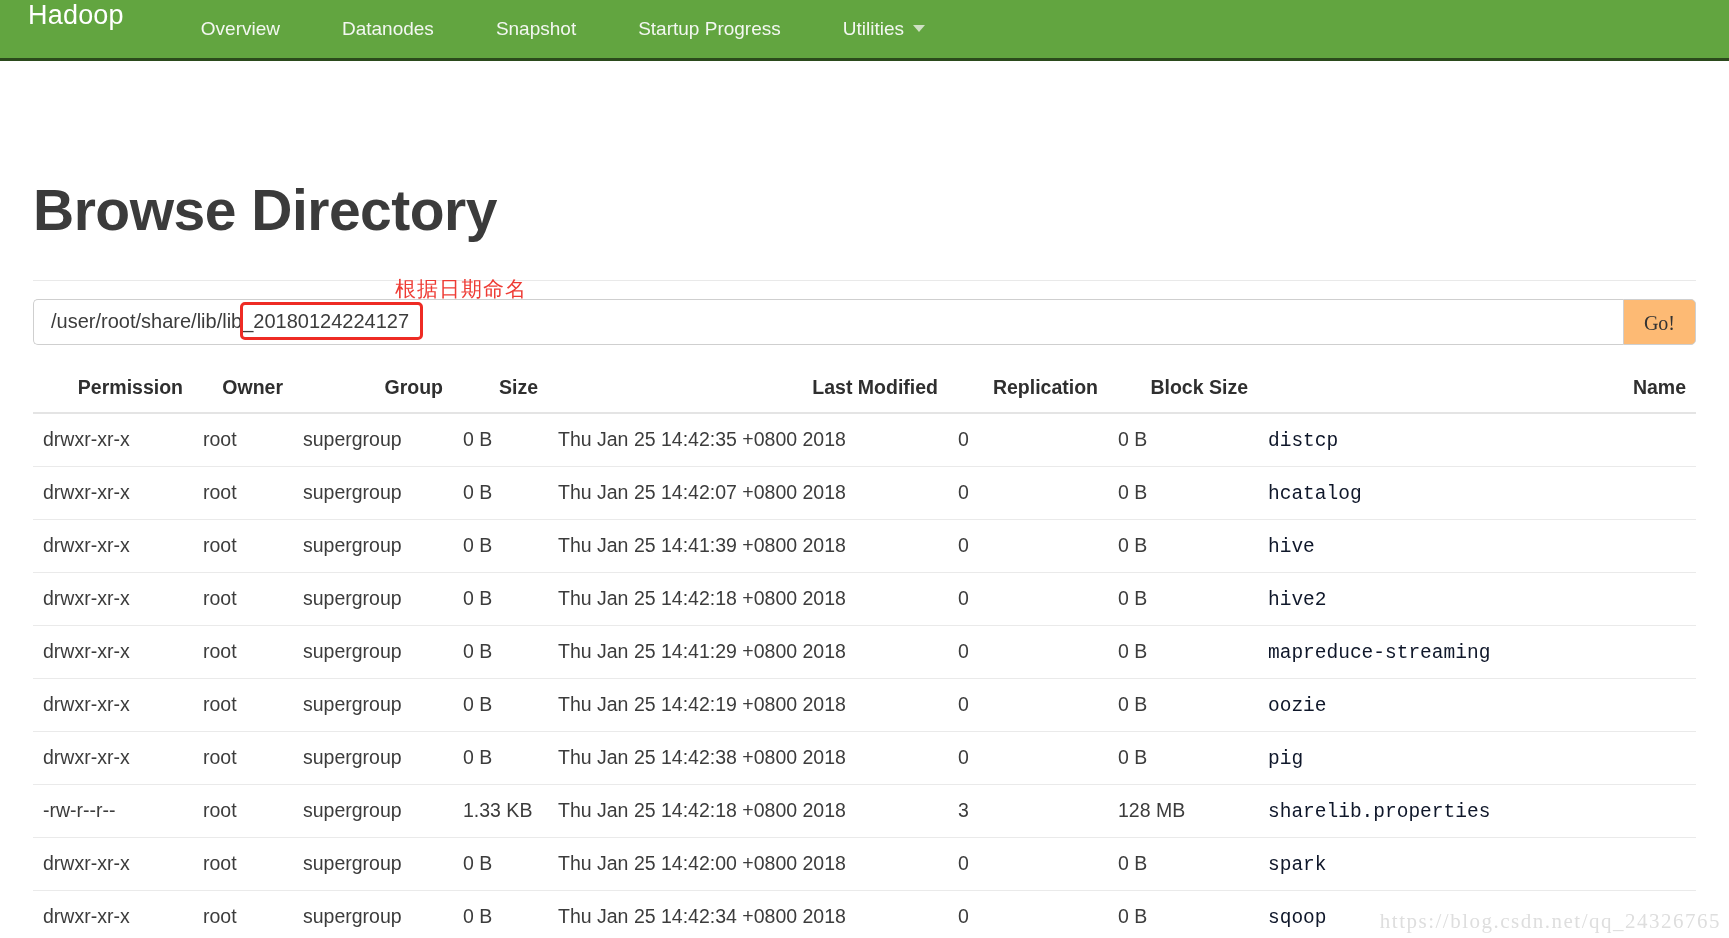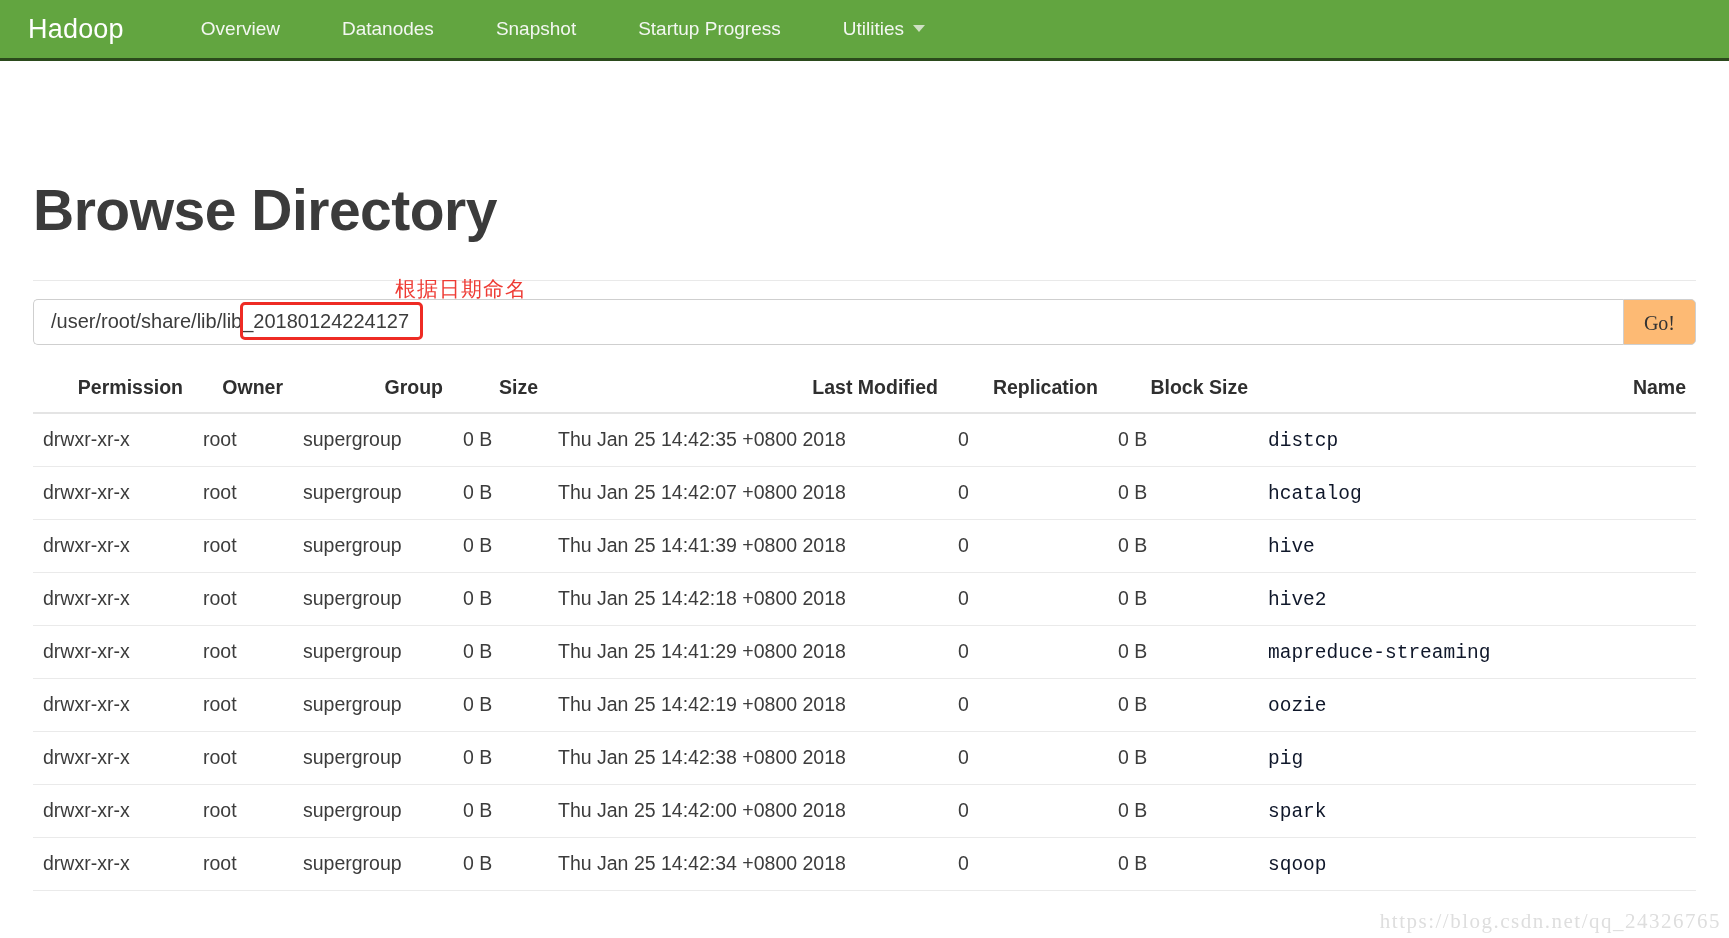--- a/index.html
+++ b/index.html
@@ -15,21 +15,20 @@
     overflow: hidden;
     position: relative;
   }
 
   
   .navbar {
     height: 61px;
     background: #62a540;
     border-bottom: 3px solid #2b4a1c;
     display: flex;
-    align-items: center;
     padding-left: 28px;
     position: relative;
   }
   .brand {
     color: #ffffff;
     font-size: 27px;
     font-weight: 400;
     letter-spacing: .2px;
     margin-right: 52px;
     cursor: pointer;
@@ -290,20 +289,30 @@
           <td class="col-perm">drwxr-xr-x</td>
           <td class="col-owner">root</td>
           <td class="col-group">supergroup</td>
           <td class="col-size">0 B</td>
           <td class="col-mod">Thu Jan 25 14:42:38 +0800 2018</td>
           <td class="col-repl">0</td>
           <td class="col-block">0 B</td>
           <td class="col-name"><a class="name-link">pig</a></td>
         </tr>
         <tr>
+          <td class="col-perm">-rw-r--r--</td>
+          <td class="col-owner">root</td>
+          <td class="col-group">supergroup</td>
+          <td class="col-size">1.33 KB</td>
+          <td class="col-mod">Thu Jan 25 14:42:18 +0800 2018</td>
+          <td class="col-repl">3</td>
+          <td class="col-block">128 MB</td>
+          <td class="col-name"><a class="name-link">sharelib.properties</a></td>
+        </tr>
+        <tr>
           <td class="col-perm">drwxr-xr-x</td>
           <td class="col-owner">root</td>
           <td class="col-group">supergroup</td>
           <td class="col-size">0 B</td>
           <td class="col-mod">Thu Jan 25 14:42:00 +0800 2018</td>
           <td class="col-repl">0</td>
           <td class="col-block">0 B</td>
           <td class="col-name"><a class="name-link">spark</a></td>
         </tr>
         <tr>

